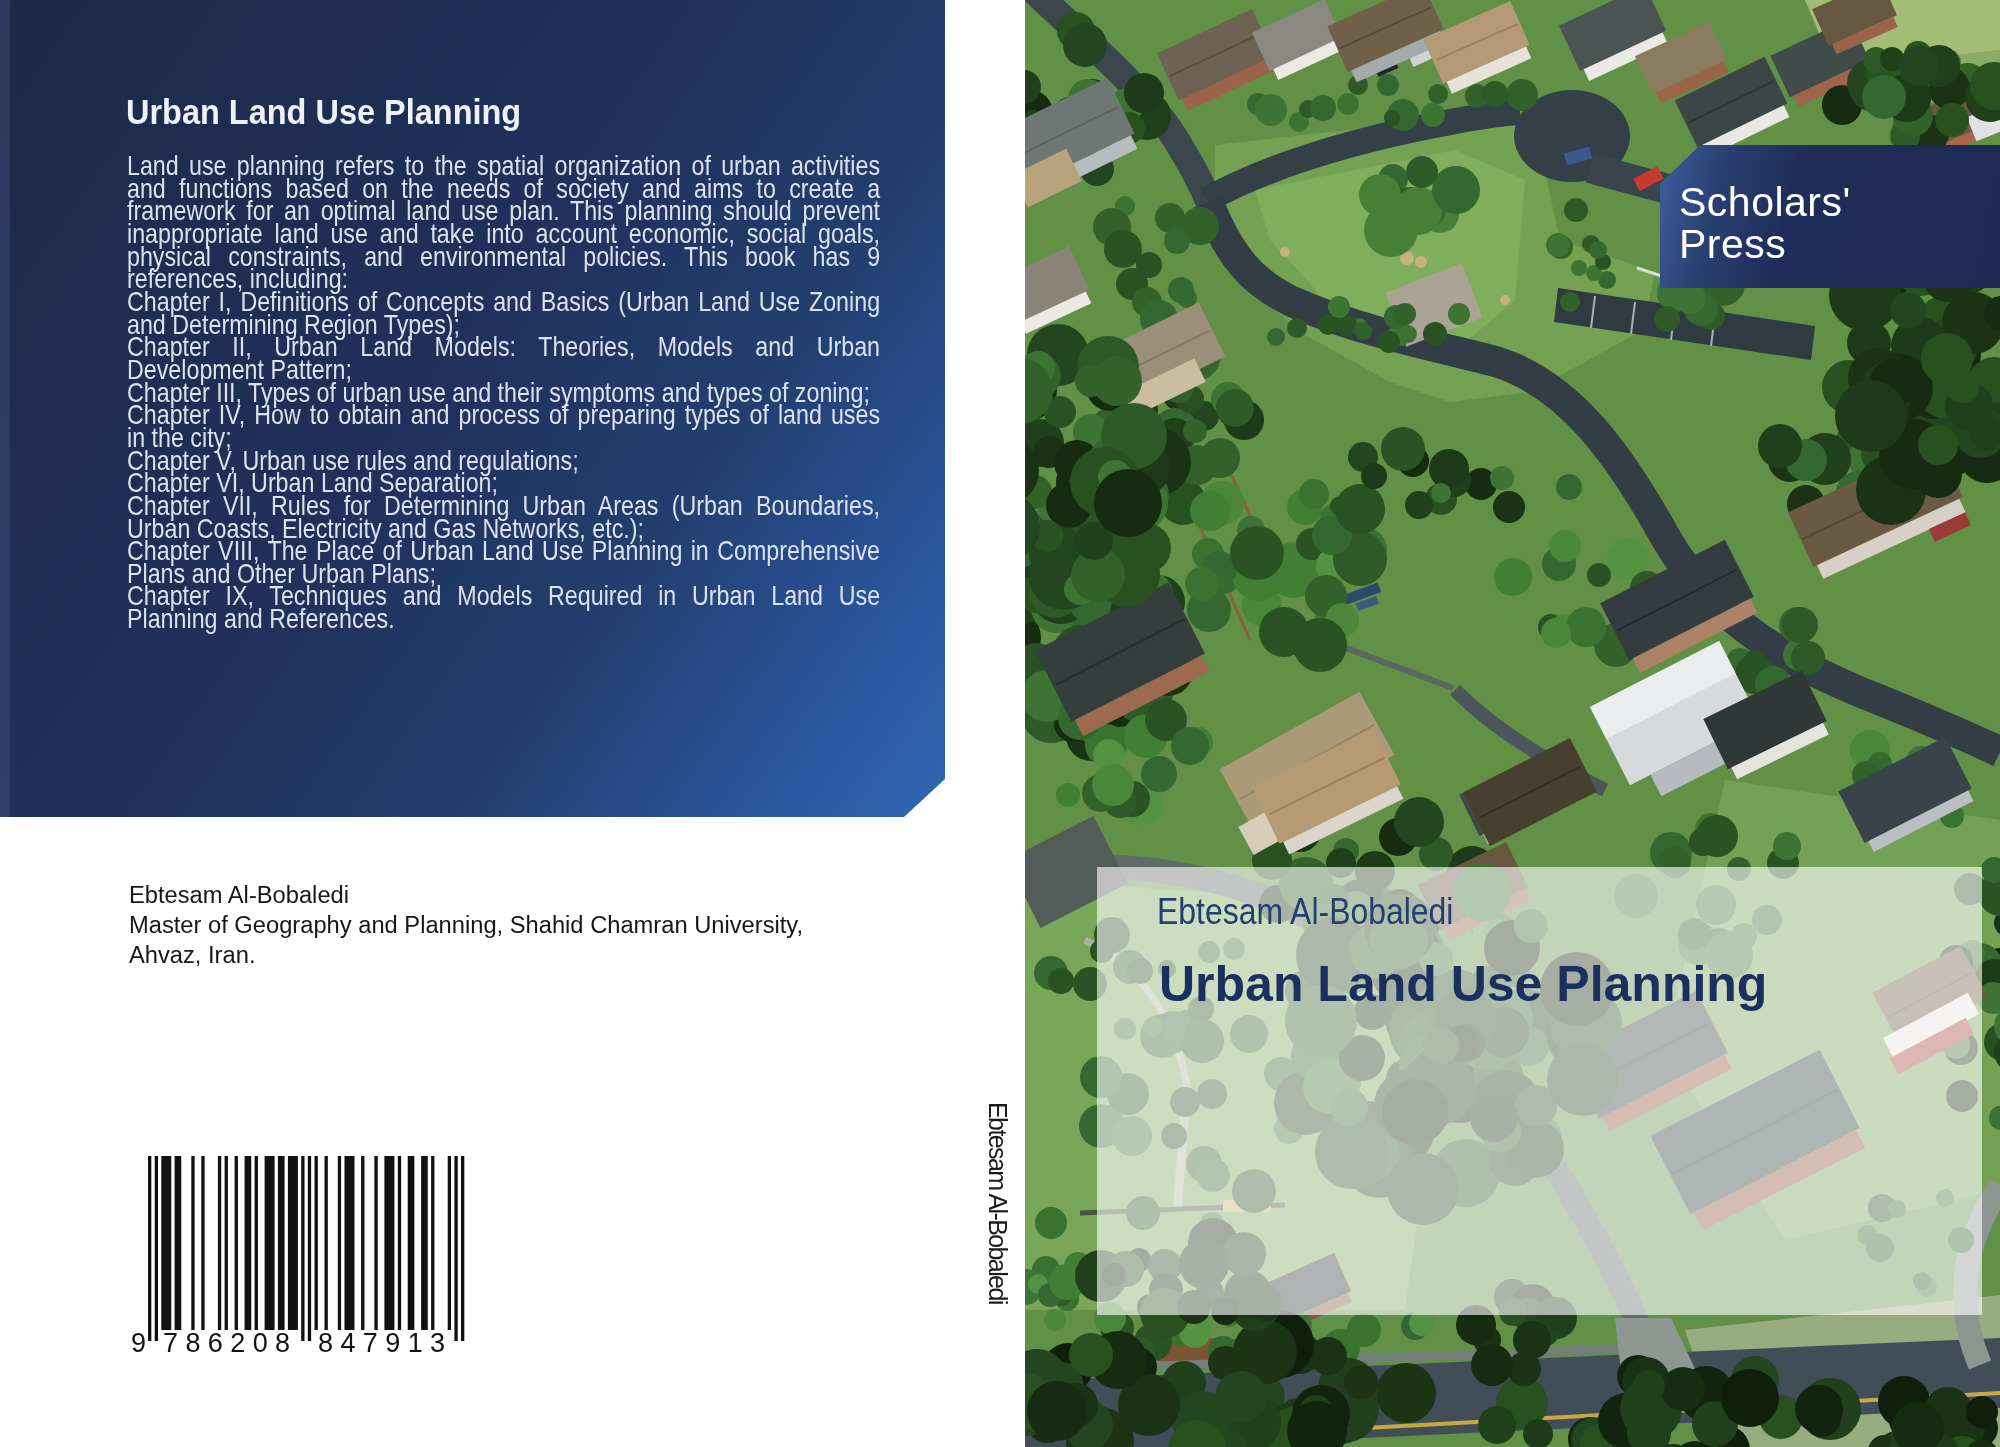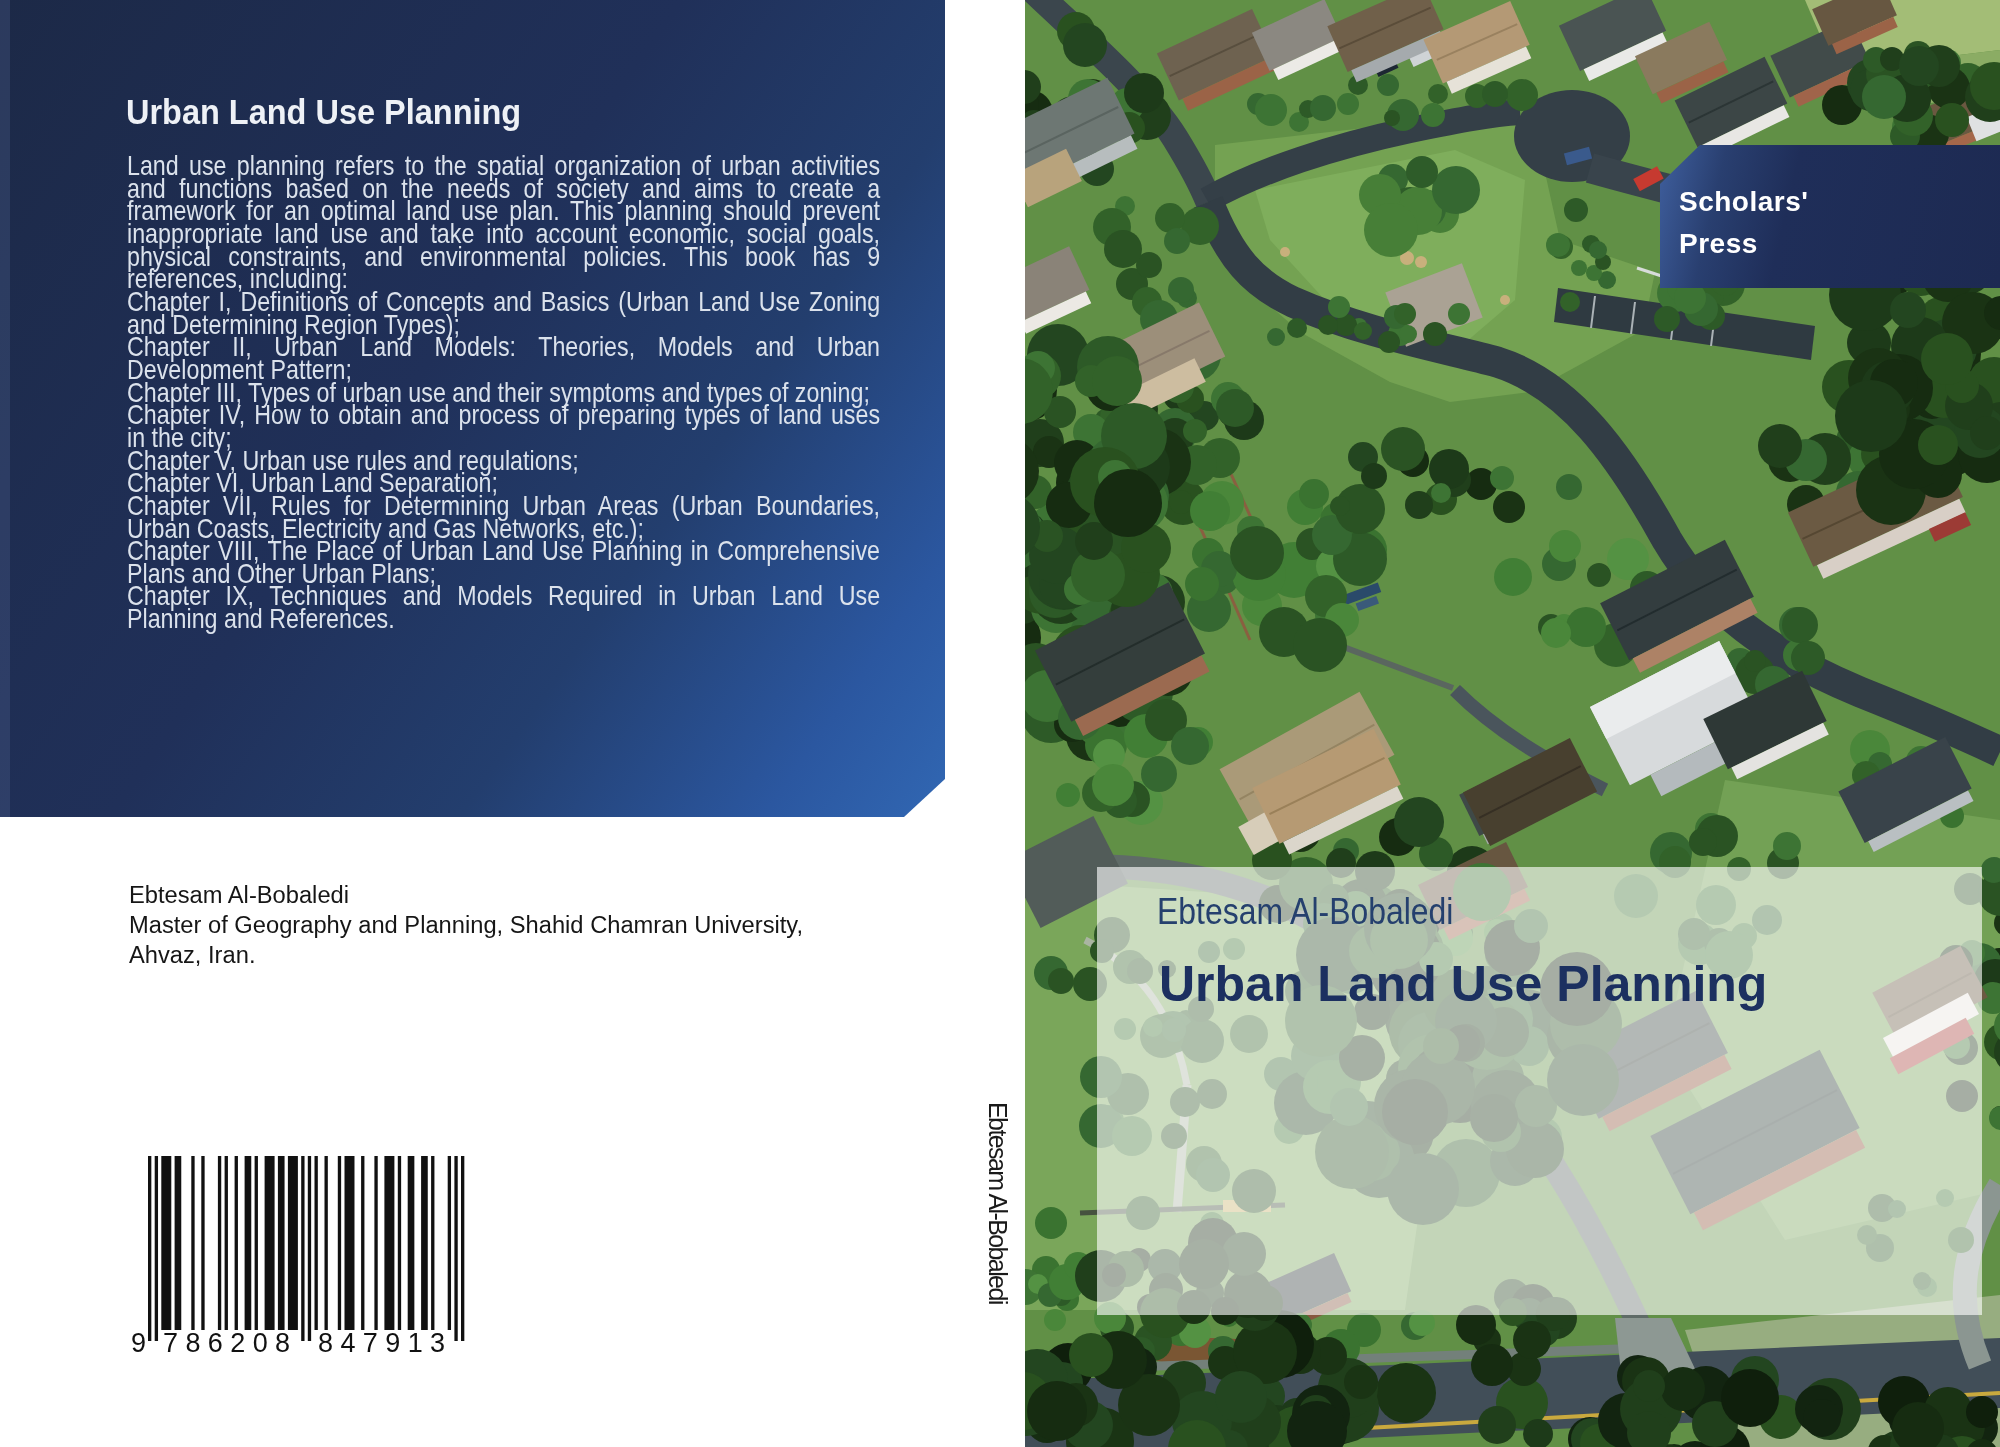--- a/index.html
+++ b/index.html
@@ -1168,20 +1168,20 @@
         <circle cx="169" cy="1307" r="17" fill="#1a3314"></circle>
         <circle cx="200" cy="1311" r="14" fill="#162c11"></circle>
       </g>
 </svg>
 
 <div style="position:absolute;left:635px;top:145px;width:340px;height:143px;
   background:linear-gradient(103deg,#3f5f9e 0%,#293f70 18%,#1f2e59 38%,#1d2a52 100%);
   -webkit-clip-path:polygon(40px 0,340px 0,340px 143px,0 143px,0 39px);
   clip-path:polygon(40px 0,340px 0,340px 143px,0 143px,0 39px);">
 
-<div style="position:absolute;left:19px;top:36px;font-size:28px;line-height:42px;font-weight:bold;color:#fff;letter-spacing:0.5px;">Scholars'<br>Press</div>
+<div style="position:absolute;left:19px;top:36px;font-size:41px;line-height:42px;font-weight:normal;color:#fff;letter-spacing:0.5px;">Scholars'<br>Press</div>
 </div>
 
 <div style="position:absolute;left:72px;top:867px;width:885px;height:448px;background:rgba(255,255,255,0.62);"></div>
 
 <div style="position:absolute;left:132px;top:891px;font-size:36px;color:#25406e;transform:scaleX(0.887);transform-origin:0 0;white-space:nowrap;">Ebtesam Al-Bobaledi</div>
 
 <div style="position:absolute;left:134px;top:955px;font-size:50px;font-weight:bold;color:#1c3060;white-space:nowrap;">Urban Land Use Planning</div>
 </div>
 </body></html>

